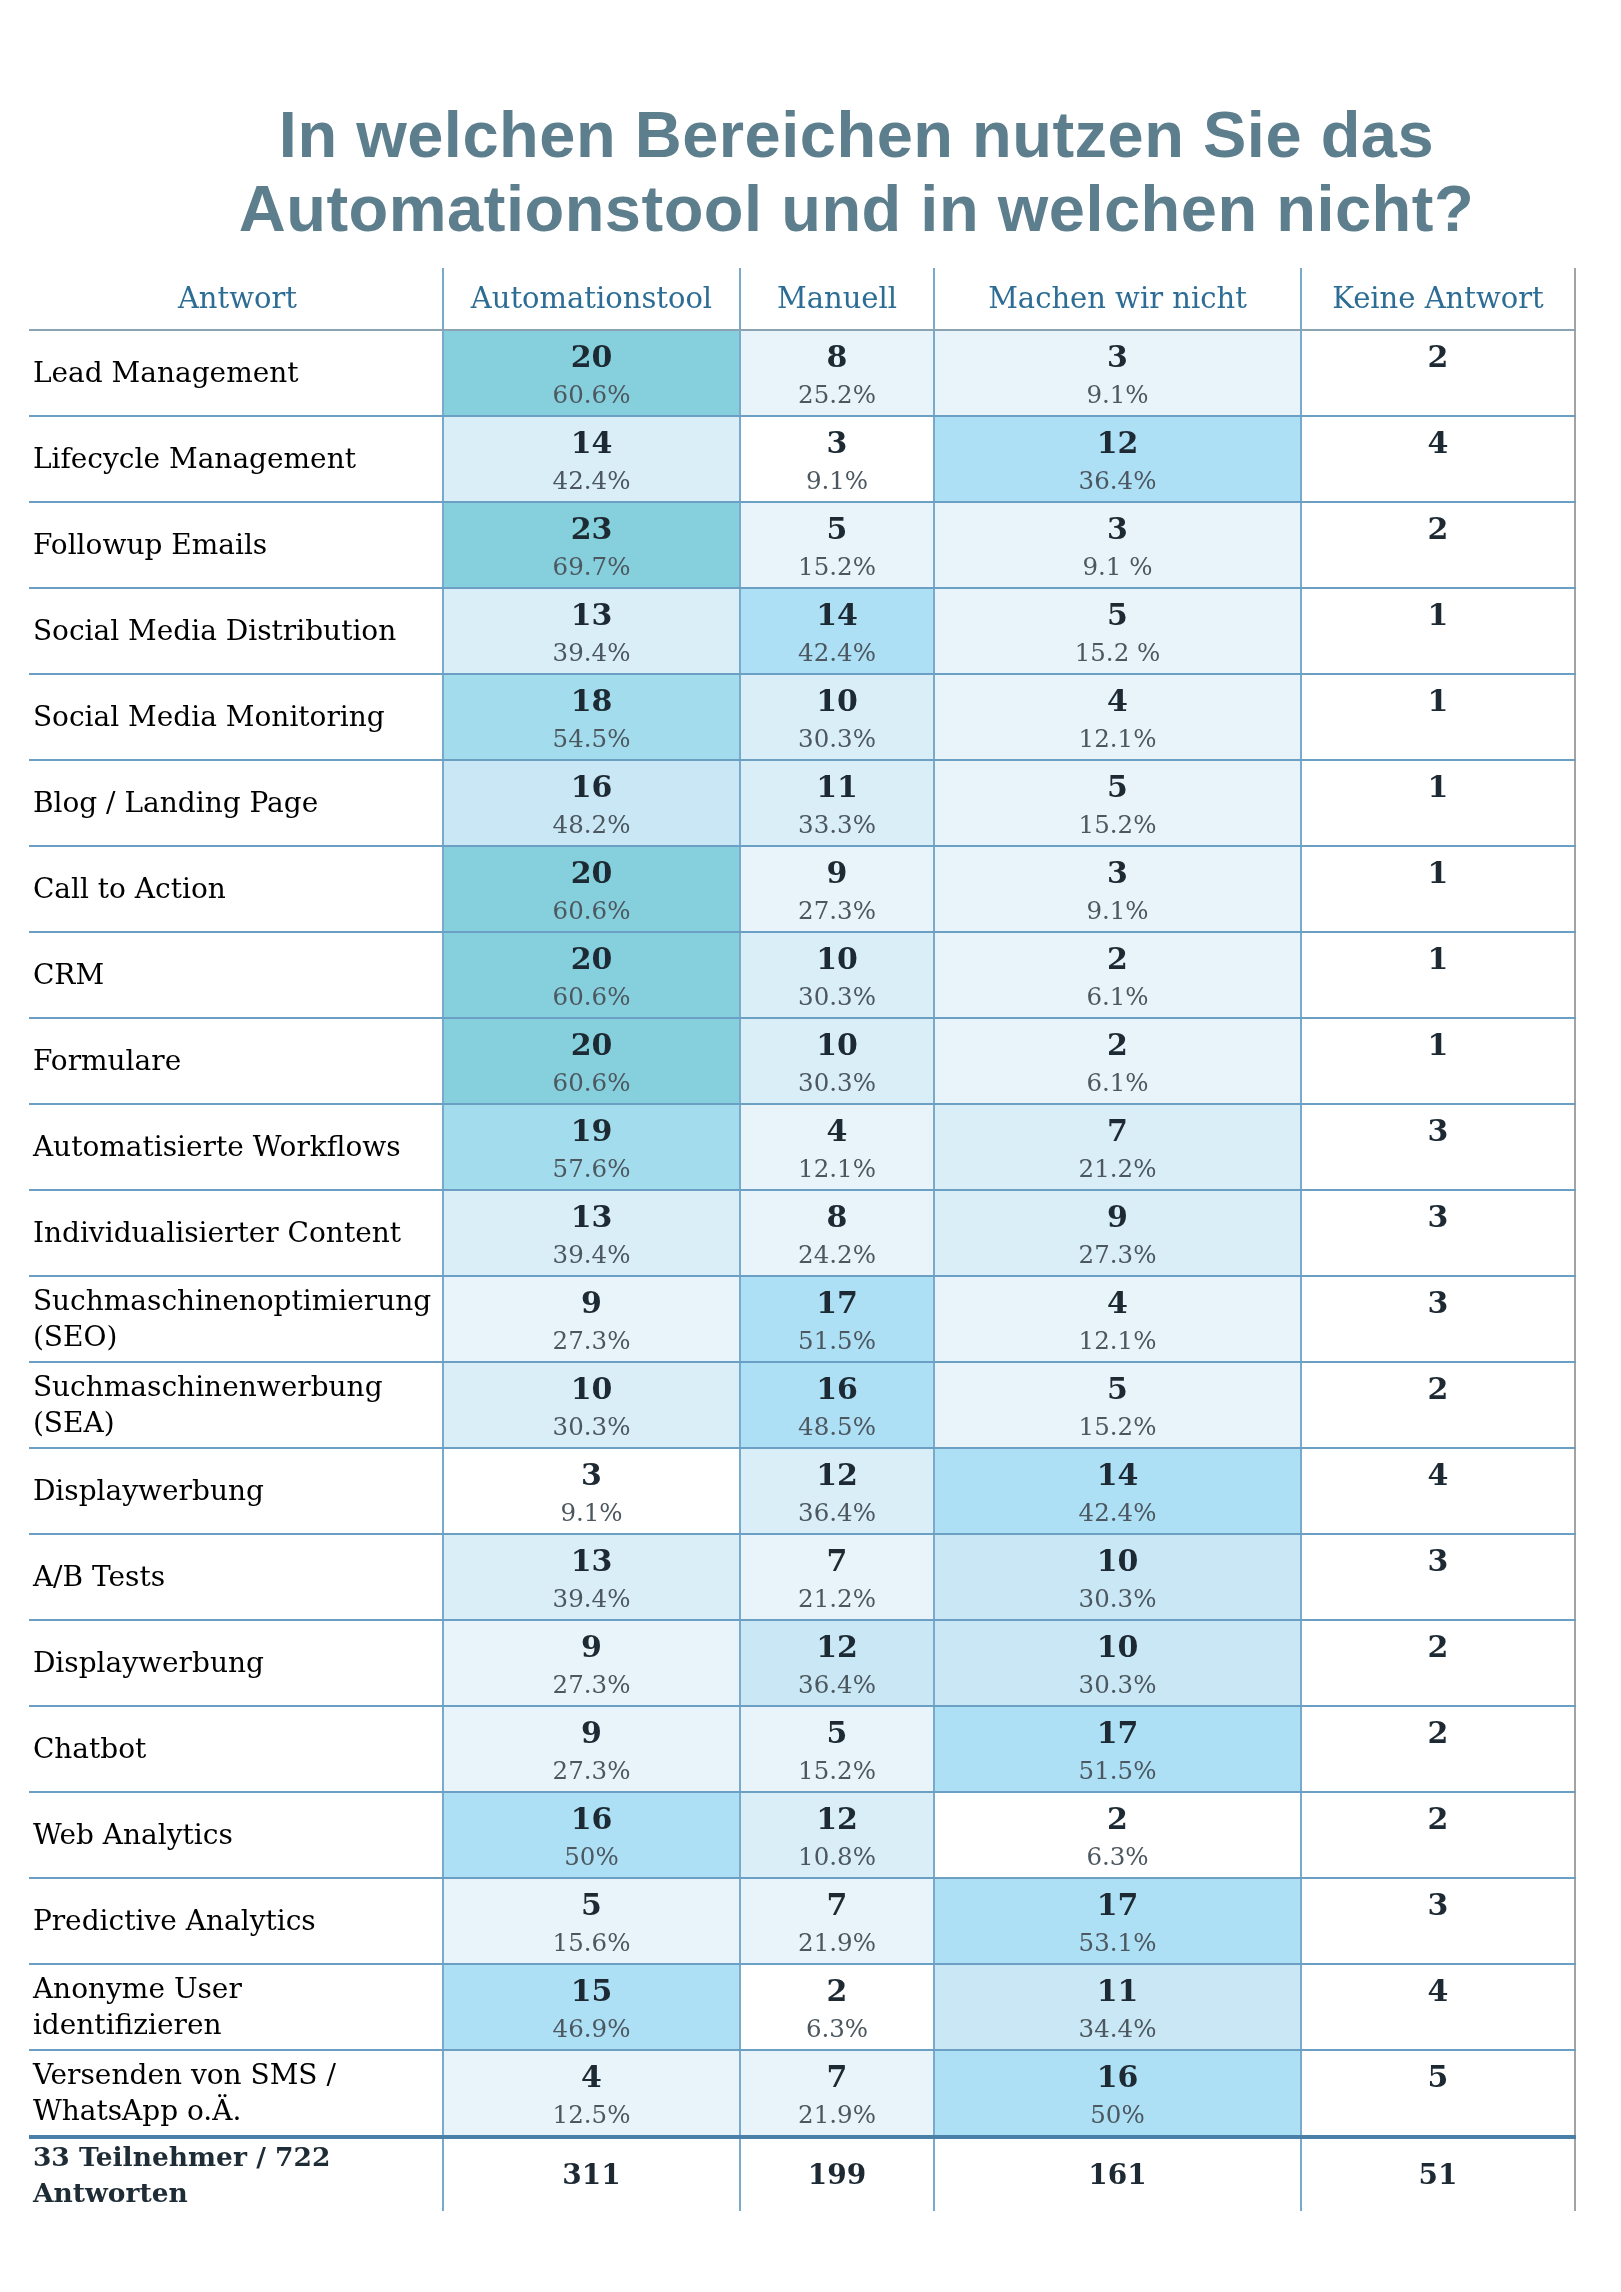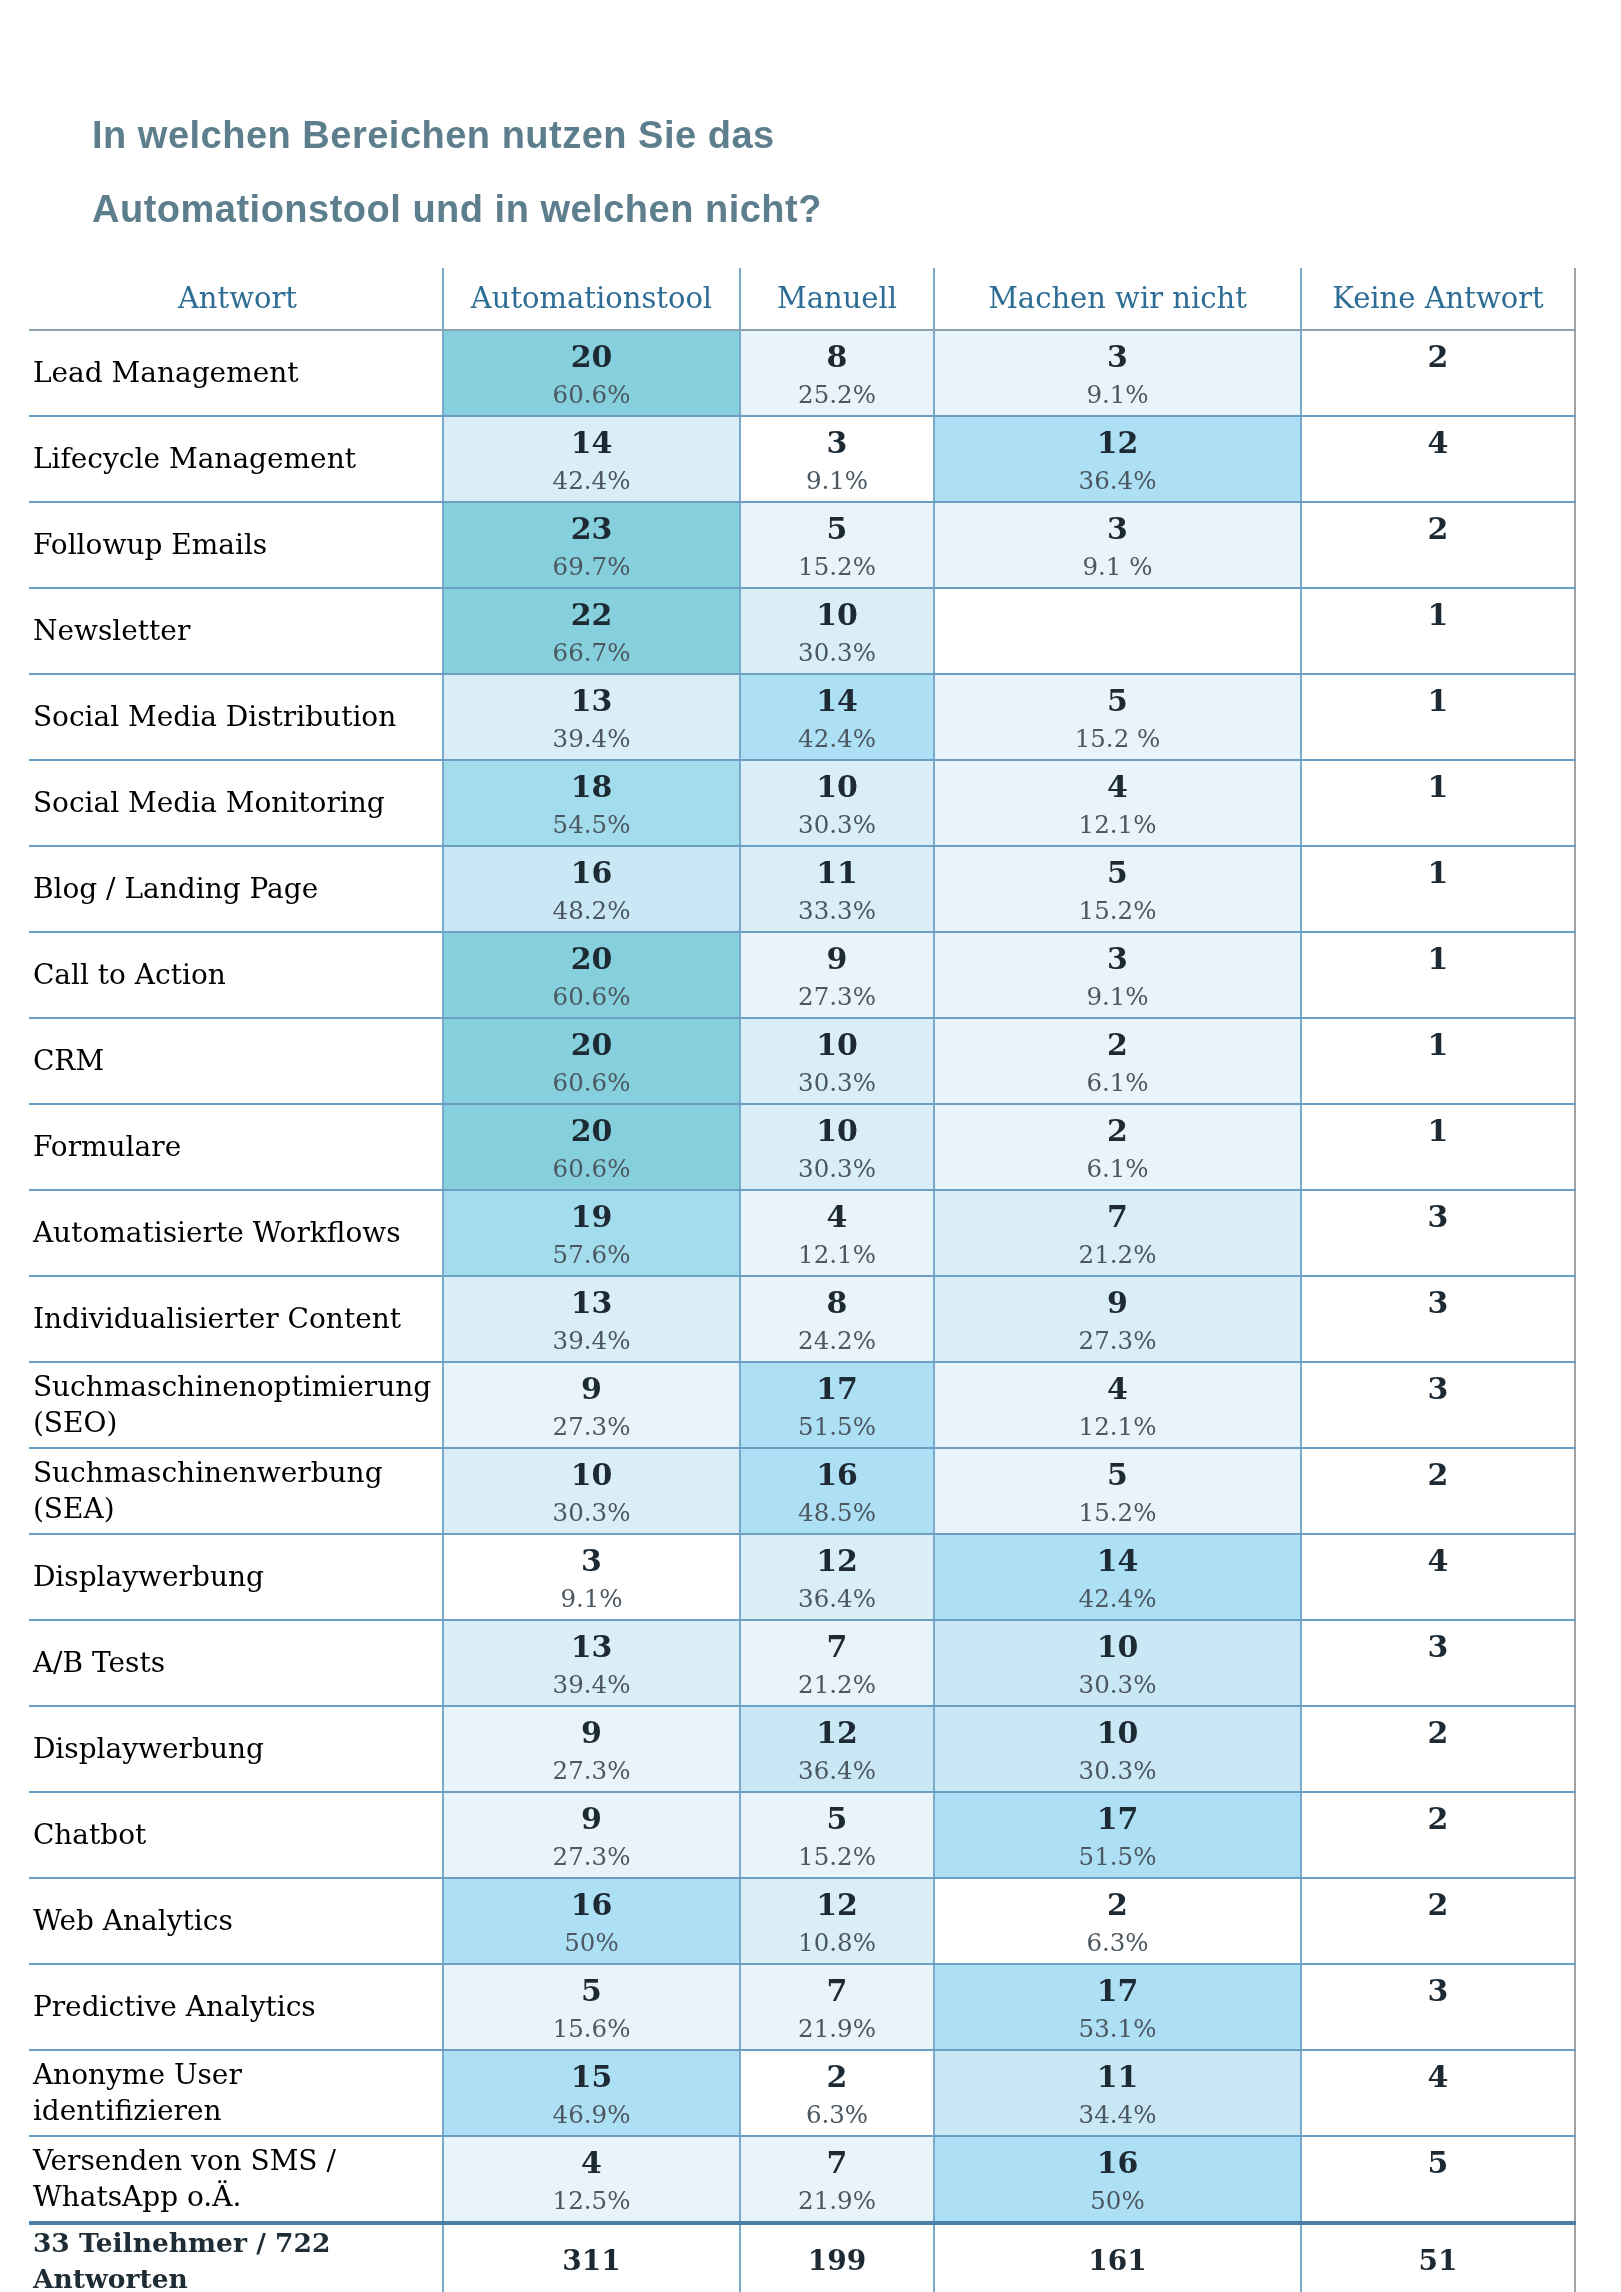--- a/index.html
+++ b/index.html
@@ -10,24 +10,25 @@
   body {
     width: 1621px;
     height: 2293px;
     overflow: hidden;
     font-family: "DejaVu Serif", "Liberation Serif", serif;
   }
   .page-title {
     margin: 98px 0 0 92px;
     font-family: "Liberation Sans", "DejaVu Sans", sans-serif;
     font-weight: bold;
-    font-size: 38px;
+    font-size: 65px;
     line-height: 74px;
     color: #5d7e8c;
     letter-spacing: 0.5px;
+    text-align: center;
   }
   .page-title .t-line { display: block; }
 
   table.results {
     border-collapse: collapse;
     table-layout: fixed;
     margin: 21.6px 0 0 29px;
     width: 1546px;
   }
   col.c-answer { width: 414px; }
@@ -172,37 +173,20 @@
         </td>
         <td class="cell" style="background: rgb(233, 244, 250);">
           <div class="num">3</div>
           <div class="pct">9.1 %</div>
         </td>
         <td class="cell" style="background: rgb(255, 255, 255);">
           <div class="num">2</div>
         </td>
       </tr>
       <tr>
-        <td class="label-cell">Newsletter</td>
-        <td class="cell" style="background: rgb(134, 208, 221);">
-          <div class="num">22</div>
-          <div class="pct">66.7%</div>
-        </td>
-        <td class="cell" style="background: rgb(218, 238, 247);">
-          <div class="num">10</div>
-          <div class="pct">30.3%</div>
-        </td>
-        <td class="cell" style="background: rgb(255, 255, 255);">
-          <div class="num"></div>
-        </td>
-        <td class="cell" style="background: rgb(255, 255, 255);">
-          <div class="num">1</div>
-        </td>
-      </tr>
-      <tr>
         <td class="label-cell">Social Media Distribution</td>
         <td class="cell" style="background: rgb(218, 238, 247);">
           <div class="num">13</div>
           <div class="pct">39.4%</div>
         </td>
         <td class="cell" style="background: rgb(173, 223, 245);">
           <div class="num">14</div>
           <div class="pct">42.4%</div>
         </td>
         <td class="cell" style="background: rgb(233, 244, 250);">

